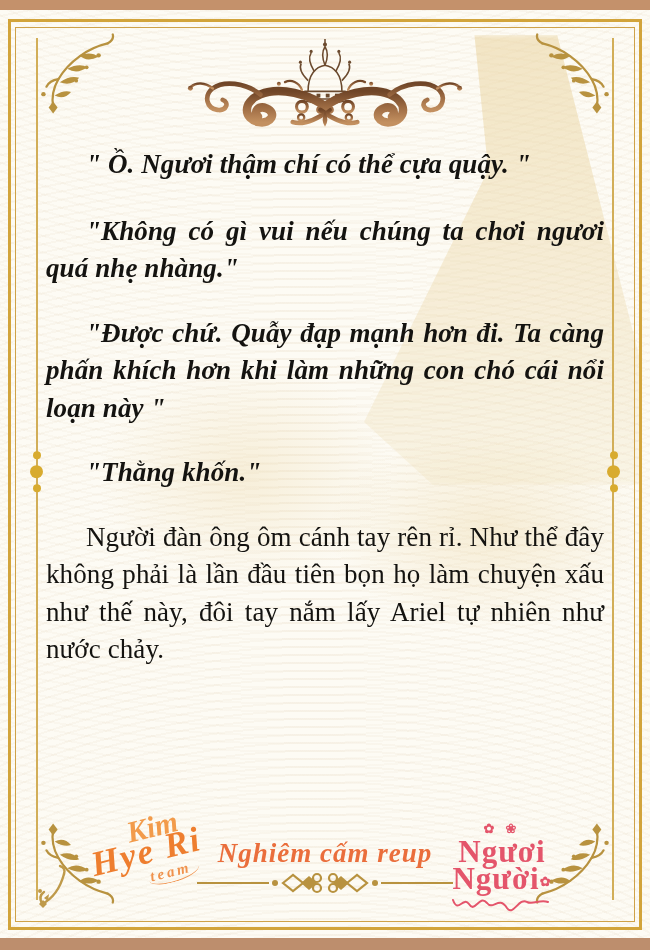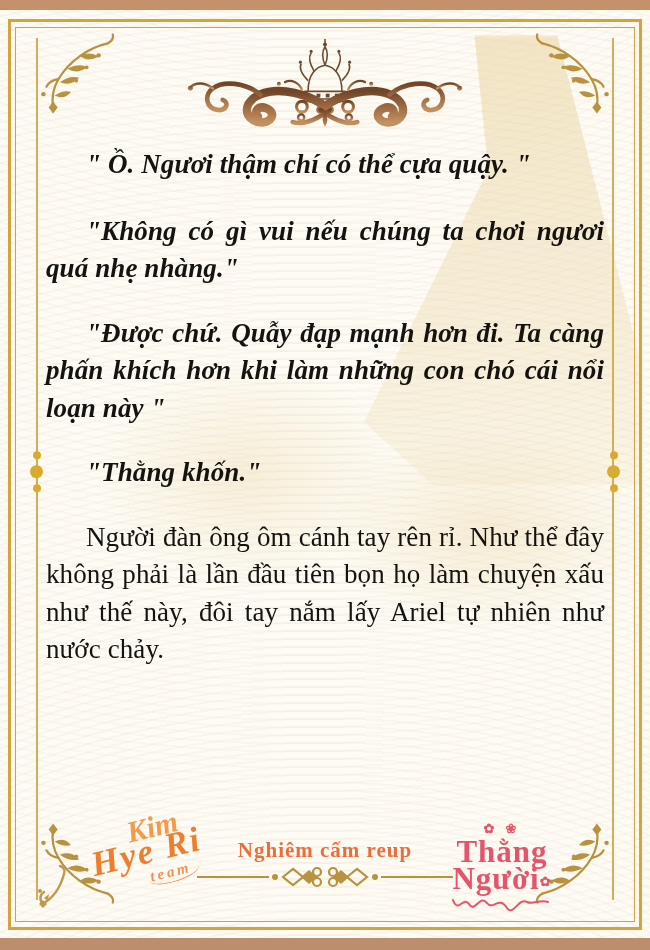--- a/index.html
+++ b/index.html
@@ -55,21 +55,21 @@
   .footer{position:absolute;left:42px;right:42px;bottom:20px;height:118px;z-index:2;}
   .logo-team{position:absolute;left:48px;top:2px;transform:rotate(-14deg);
     font-style:italic;font-weight:bold;line-height:1;}
   .logo-team .t1{font-size:30px;margin-left:42px;color:#f29b4b;}
   .logo-team .t2{font-size:35px;margin-top:-10px;color:#ee7e2f;letter-spacing:2px;}
   .logo-team .t3{font-size:15px;margin:-4px 0 0 52px;color:#f0924d;letter-spacing:3px;
     border-bottom:1.5px solid #f0924d;border-radius:0 0 60% 40%;display:inline-block;padding:0 8px 2px 2px;}
   .team-flourish{position:absolute;left:-6px;top:52px;}
 
   .stamp{position:absolute;left:50%;transform:translateX(-50%);top:26px;text-align:center;width:300px;}
-  .stamp-text{font-size:21px;font-weight:600;color:#ea6e3c;letter-spacing:1px;white-space:nowrap;}
+  .stamp-text{font-size:27px;font-style:italic;font-weight:600;color:#ea6e3c;letter-spacing:1px;white-space:nowrap;}
   .stamp svg{margin-top:2px;width:260px;height:24px;}
 
   .logo-group{position:absolute;right:54px;top:10px;text-align:center;color:#e4556b;font-weight:600;line-height:1;}
   .logo-group .acc{font-size:13px;letter-spacing:4px;display:block;margin-bottom:1px;}
   .logo-group .g1{font-size:31px;letter-spacing:1px;}
   .logo-group .g2{font-size:31px;margin-top:-4px;letter-spacing:1px;}
   .logo-group .g2 .fl{font-size:13px;vertical-align:middle;}
   .logo-group svg{width:104px;height:26px;margin-top:-2px;}
 </style>
 </head>
@@ -241,20 +241,20 @@
 
     <div class="stamp">
       <div class="stamp-text">Nghiêm cấm reup</div>
       <svg>
           <use href="#divider"></use>
         </svg>
     </div>
 
     <div class="logo-group">
       <span class="acc">✿ ❀</span>
-      <div class="g1">Thằng</div>
+      <div class="g1">Ngươi</div>
       <div class="g2"><span>Người</span><span class="fl">✿</span></div>
       <svg viewBox="0 0 104 26">
         <path d="M3,8 C8,22 13,4 19,12 C25,22 29,2 37,11 C43,19 49,3 57,16 C63,25 69,5 77,10 C83,13 90,7 98,10" fill="none" stroke="#e4556b" stroke-width="2" stroke-linecap="round"></path>
       </svg>
     </div>
   </div>
 </div>
 
 </body></html>

